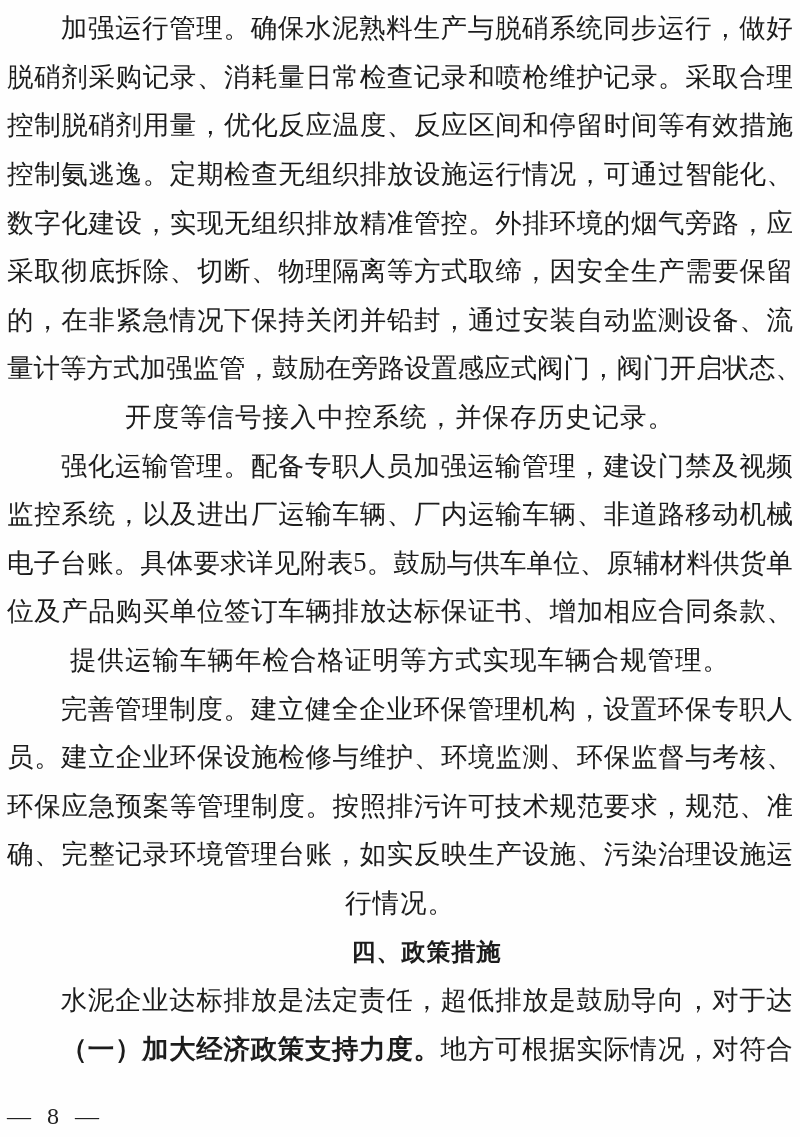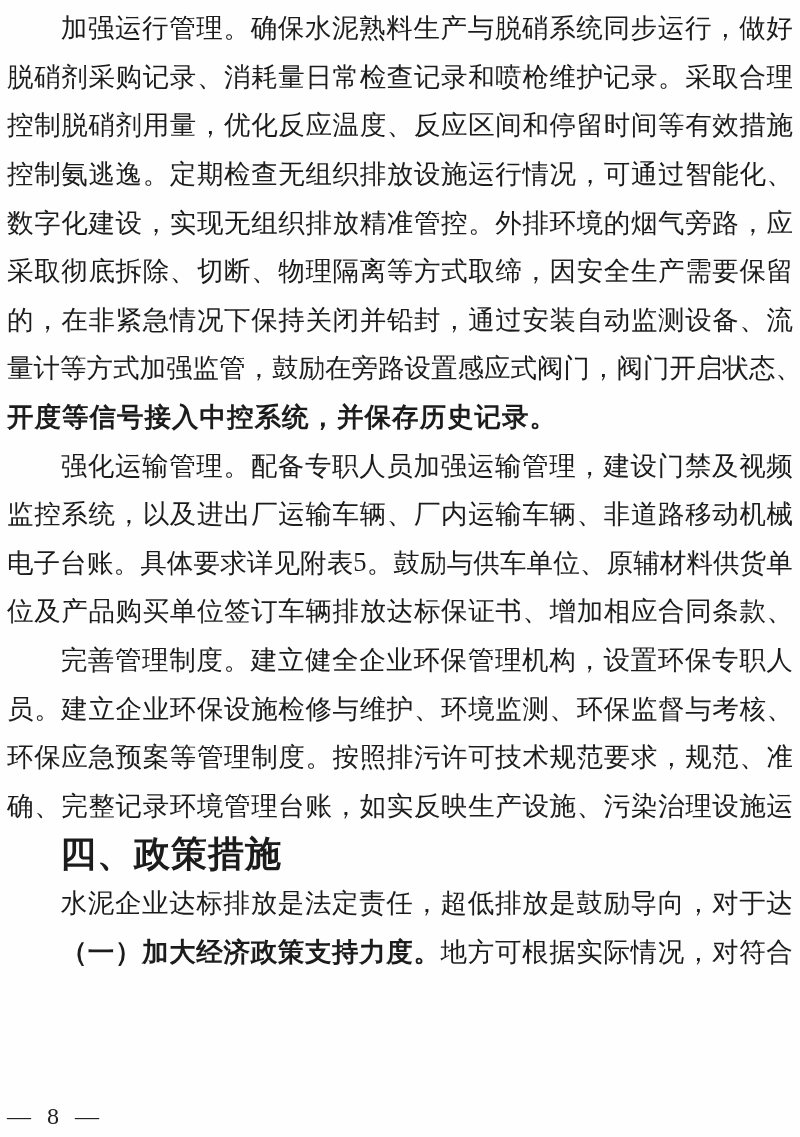--- a/index.html
+++ b/index.html
@@ -26,37 +26,36 @@
     height: 48.6px;
     display: flex;
     align-items: center;
     font-size: 26.5px;
     white-space: nowrap;
   }
   .line.just {
     justify-content: space-between;
   }
   .line.left {
-    justify-content: flex-start;
+    justify-content: center;
     letter-spacing: 1px;
-    font-weight: bold;
   }
   .line .ch {
     flex: 0 0 auto;
     display: inline-block;
   }
   .indent-spacer {
     flex: 0 0 53px;
     width: 53px;
     display: inline-block;
   }
   .heading {
     font-family: "Liberation Sans", "DejaVu Sans", sans-serif;
     font-weight: bold;
-    font-size: 36px;
+    font-size: 24px;
     letter-spacing: 2px;
   }
   .bold-kai {
     font-weight: bold;
   }
   .footer-page-number {
     position: absolute;
     left: 7px;
     top: 1103px;
     font-size: 24px;
@@ -437,20 +436,23 @@
         <span class="ch">增</span>
         <span class="ch">加</span>
         <span class="ch">相</span>
         <span class="ch">应</span>
         <span class="ch">合</span>
         <span class="ch">同</span>
         <span class="ch">条</span>
         <span class="ch">款</span>
         <span class="ch">、</span>
       </div>
+      <div class="line body left">
+        <span>提供运输车辆年检合格证明等方式实现车辆合规管理。</span>
+      </div>
       <div class="line body just">
         <span class="indent-spacer"></span>
         <span class="ch">完</span>
         <span class="ch">善</span>
         <span class="ch">管</span>
         <span class="ch">理</span>
         <span class="ch">制</span>
         <span class="ch">度</span>
         <span class="ch">。</span>
         <span class="ch">建</span>
@@ -559,20 +561,23 @@
         <span class="ch">设</span>
         <span class="ch">施</span>
         <span class="ch">、</span>
         <span class="ch">污</span>
         <span class="ch">染</span>
         <span class="ch">治</span>
         <span class="ch">理</span>
         <span class="ch">设</span>
         <span class="ch">施</span>
         <span class="ch">运</span>
+      </div>
+      <div class="line body left">
+        <span>行情况。</span>
       </div>
       <div class="line heading left">
         <span class="indent-spacer"></span>
         <span>四、政策措施</span>
       </div>
       <div class="line body just">
         <span class="indent-spacer"></span>
         <span class="ch">水</span>
         <span class="ch">泥</span>
         <span class="ch">企</span>

